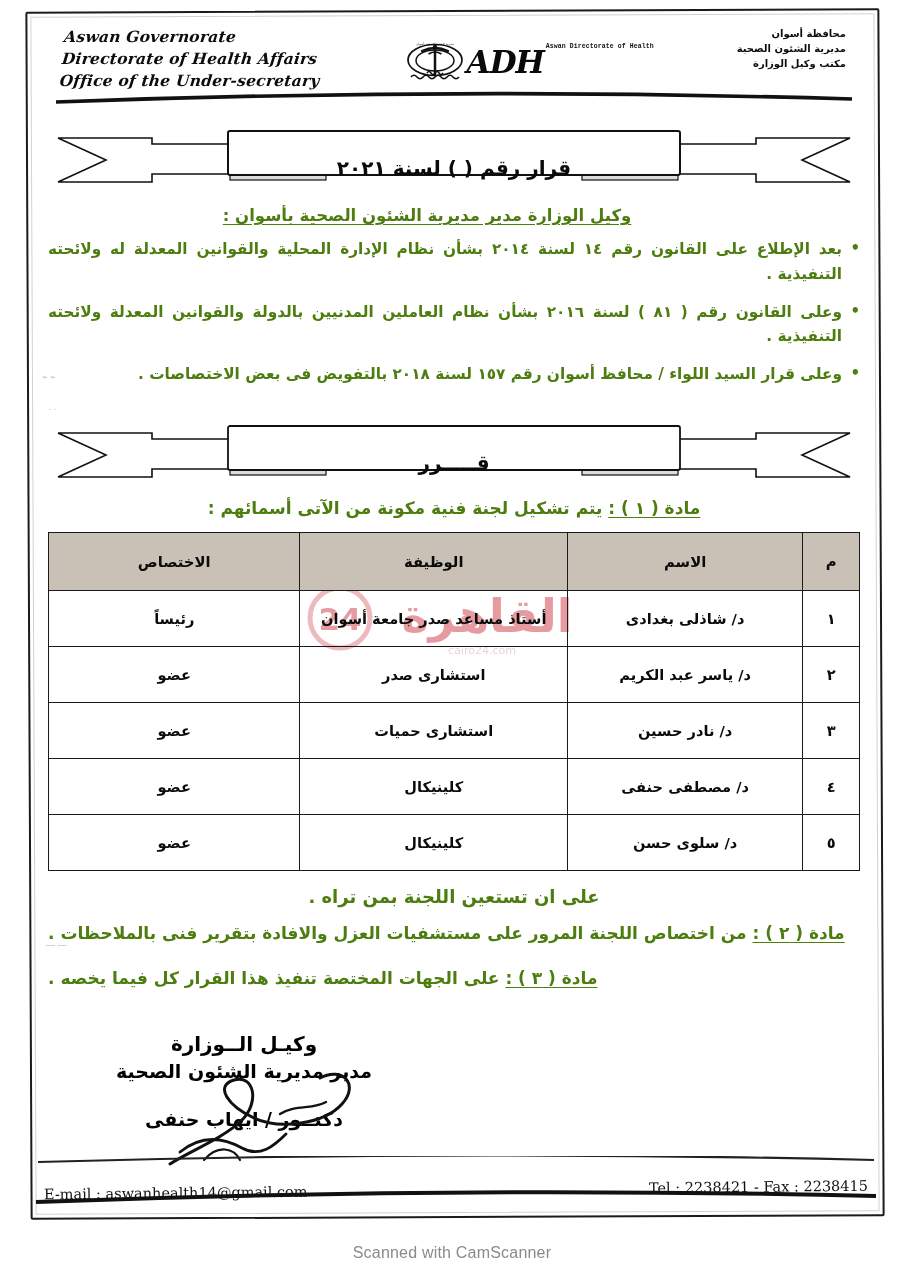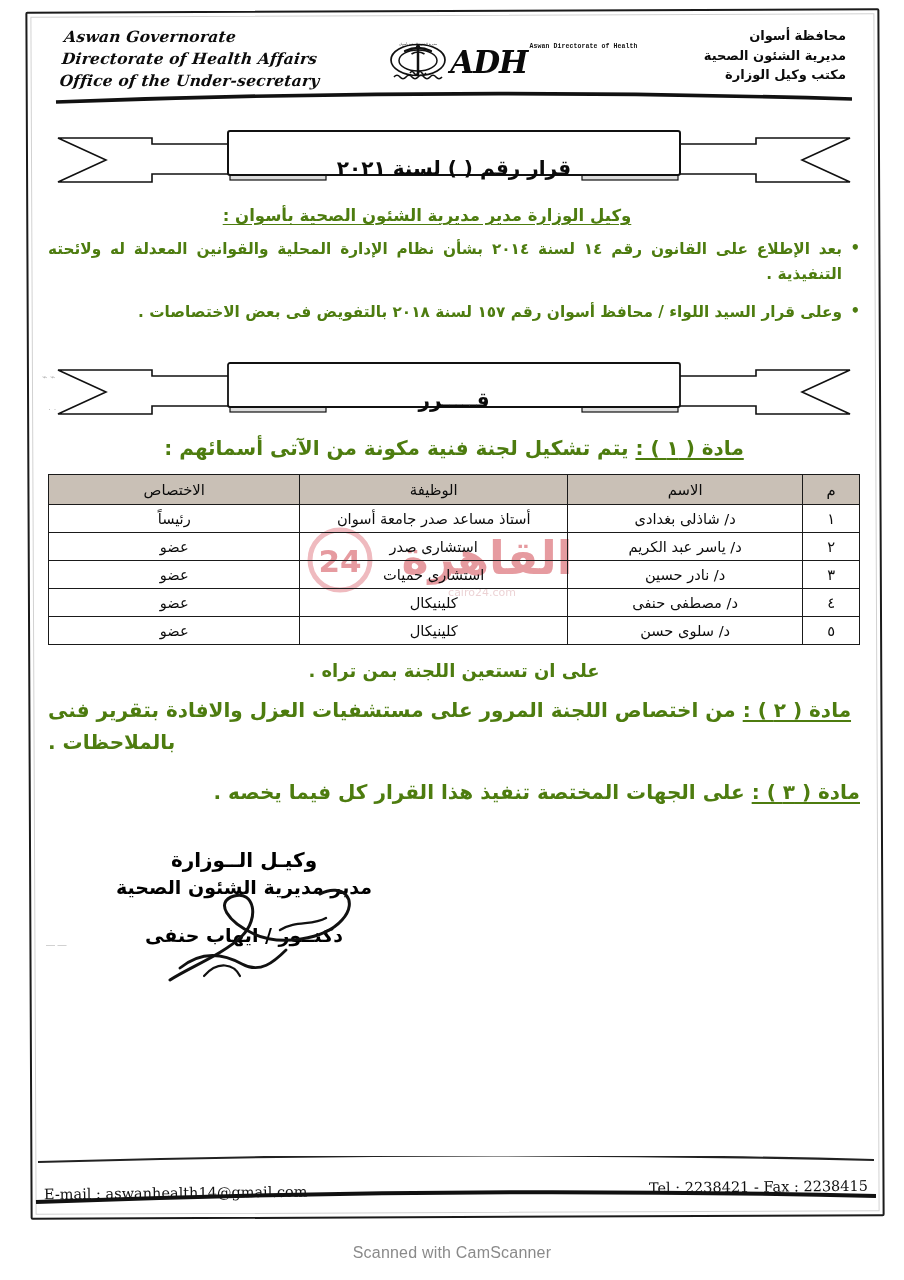--- a/index.html
+++ b/index.html
@@ -42,21 +42,21 @@
     font-family:"DejaVu Serif","Liberation Serif",serif;
     font-style:italic;font-weight:700;
     font-size:15.5px;line-height:1.42;
     color:#0c0c0c;letter-spacing:.2px;
     white-space:nowrap;
     transform:skewX(-6deg);
   }
   .lh-ar{
     direction:rtl;text-align:right;
     font-family:"DejaVu Sans","Liberation Sans",sans-serif;
-    font-weight:700;font-size:13px;line-height:1.5;color:#0c0c0c;
+    font-weight:700;font-size:10px;line-height:1.5;color:#0c0c0c;
     white-space:nowrap;
   }
 
   
   .logo{
     display:flex;align-items:center;gap:2px;
     margin-top:14px;
   }
   .logo-emblem{width:60px;height:44px;}
   .logo-text{display:flex;flex-direction:row;line-height:1;}
@@ -108,39 +108,39 @@
     font-weight:700;font-size:15.3px;line-height:1.62;
     text-align:justify;
     text-justify:inter-word;
   }
   ul.clauses li::before{
     content:"•";position:absolute;right:0;top:-1px;font-size:15px;
   }
 
   .article{
     margin-top:14px;padding:0 4px;
-    font-weight:700;font-size:20px;line-height:1.6;
+    font-weight:700;font-size:17px;line-height:1.6;
   }
   .article .lead{text-decoration:underline;text-underline-offset:3px;}
   .article.a1{text-align:center;}
   .article.committee-note{margin-top:12px;text-align:center;font-size:18px;}
   .article.a2{text-align:left;margin-top:8px;}
-  .article.a3{text-align:right;margin-top:18px;}
+  .article.a3{text-align:left;margin-top:18px;}
 
   
   .tbl-wrap{margin-top:10px;padding:0 4px;position:relative;}
   table.committee{
     width:100%;border-collapse:collapse;direction:rtl;
     font-family:"DejaVu Sans","Liberation Sans",sans-serif;
     position:relative;z-index:2;
   }
   table.committee th,table.committee td{
     border:1.3px solid #1a1a1a;
-    padding:2px 6px;
-    font-size:14.6px;font-weight:400;color:#0b0b0b;
+    padding:16px 6px;
+    font-size:14.6px;font-weight:700;color:#0b0b0b;
     text-align:center;
     height:23px;
     background:transparent;
   }
   table.committee thead th{
     background:#c9c0b6;
     font-size:14.8px;
     height:25px;
   }
   col.c-num{width:7%;}
@@ -243,20 +243,21 @@
         <rect x="538" y="44" width="96" height="8" fill="#dcdcdc" stroke="#111" stroke-width="1.2"></rect>
         <rect x="184" y="3" width="452" height="44" rx="2" fill="#fff" stroke="#111" stroke-width="2"></rect>
       </svg>
       <div class="ribbon-label">قرار رقم (      )  لسنة ٢٠٢١</div>
     </div>
 
     <div class="rtl intro-line">وكيل الوزارة مدير مديرية الشئون الصحية بأسوان  :</div>
 
     <ul class="clauses rtl">
       <li>بعد الإطلاع على القانون رقم ١٤ لسنة ٢٠١٤ بشأن نظام الإدارة المحلية والقوانين المعدلة له ولائحته التنفيذية .</li>
+      <li>وعلى القانون رقم ( ٨١ ) لسنة ٢٠١٦ بشأن نظام العاملين المدنيين بالدولة والقوانين المعدلة ولائحته التنفيذية .</li>
       <li>وعلى قرار السيد اللواء / محافظ أسوان رقم ١٥٧ لسنة ٢٠١٨ بالتفويض فى بعض الاختصاصات .</li>
     </ul>
 
     <div class="ribbon-wrap second">
       <svg class="ribbon-svg" width="820" height="58" viewBox="0 0 820 58">
         <path d="M188 16 L108 16 L108 10 L14 10 L62 32 L14 54 L108 54 L108 46 L188 46 Z" fill="#fff" stroke="#111" stroke-width="1.6"></path>
         <path d="M632 16 L712 16 L712 10 L806 10 L758 32 L806 54 L712 54 L712 46 L632 46 Z" fill="#fff" stroke="#111" stroke-width="1.6"></path>
         <rect x="186" y="44" width="96" height="8" fill="#dcdcdc" stroke="#111" stroke-width="1.2"></rect>
         <rect x="538" y="44" width="96" height="8" fill="#dcdcdc" stroke="#111" stroke-width="1.2"></rect>
         <rect x="184" y="3" width="452" height="44" rx="2" fill="#fff" stroke="#111" stroke-width="1.8"></rect>

